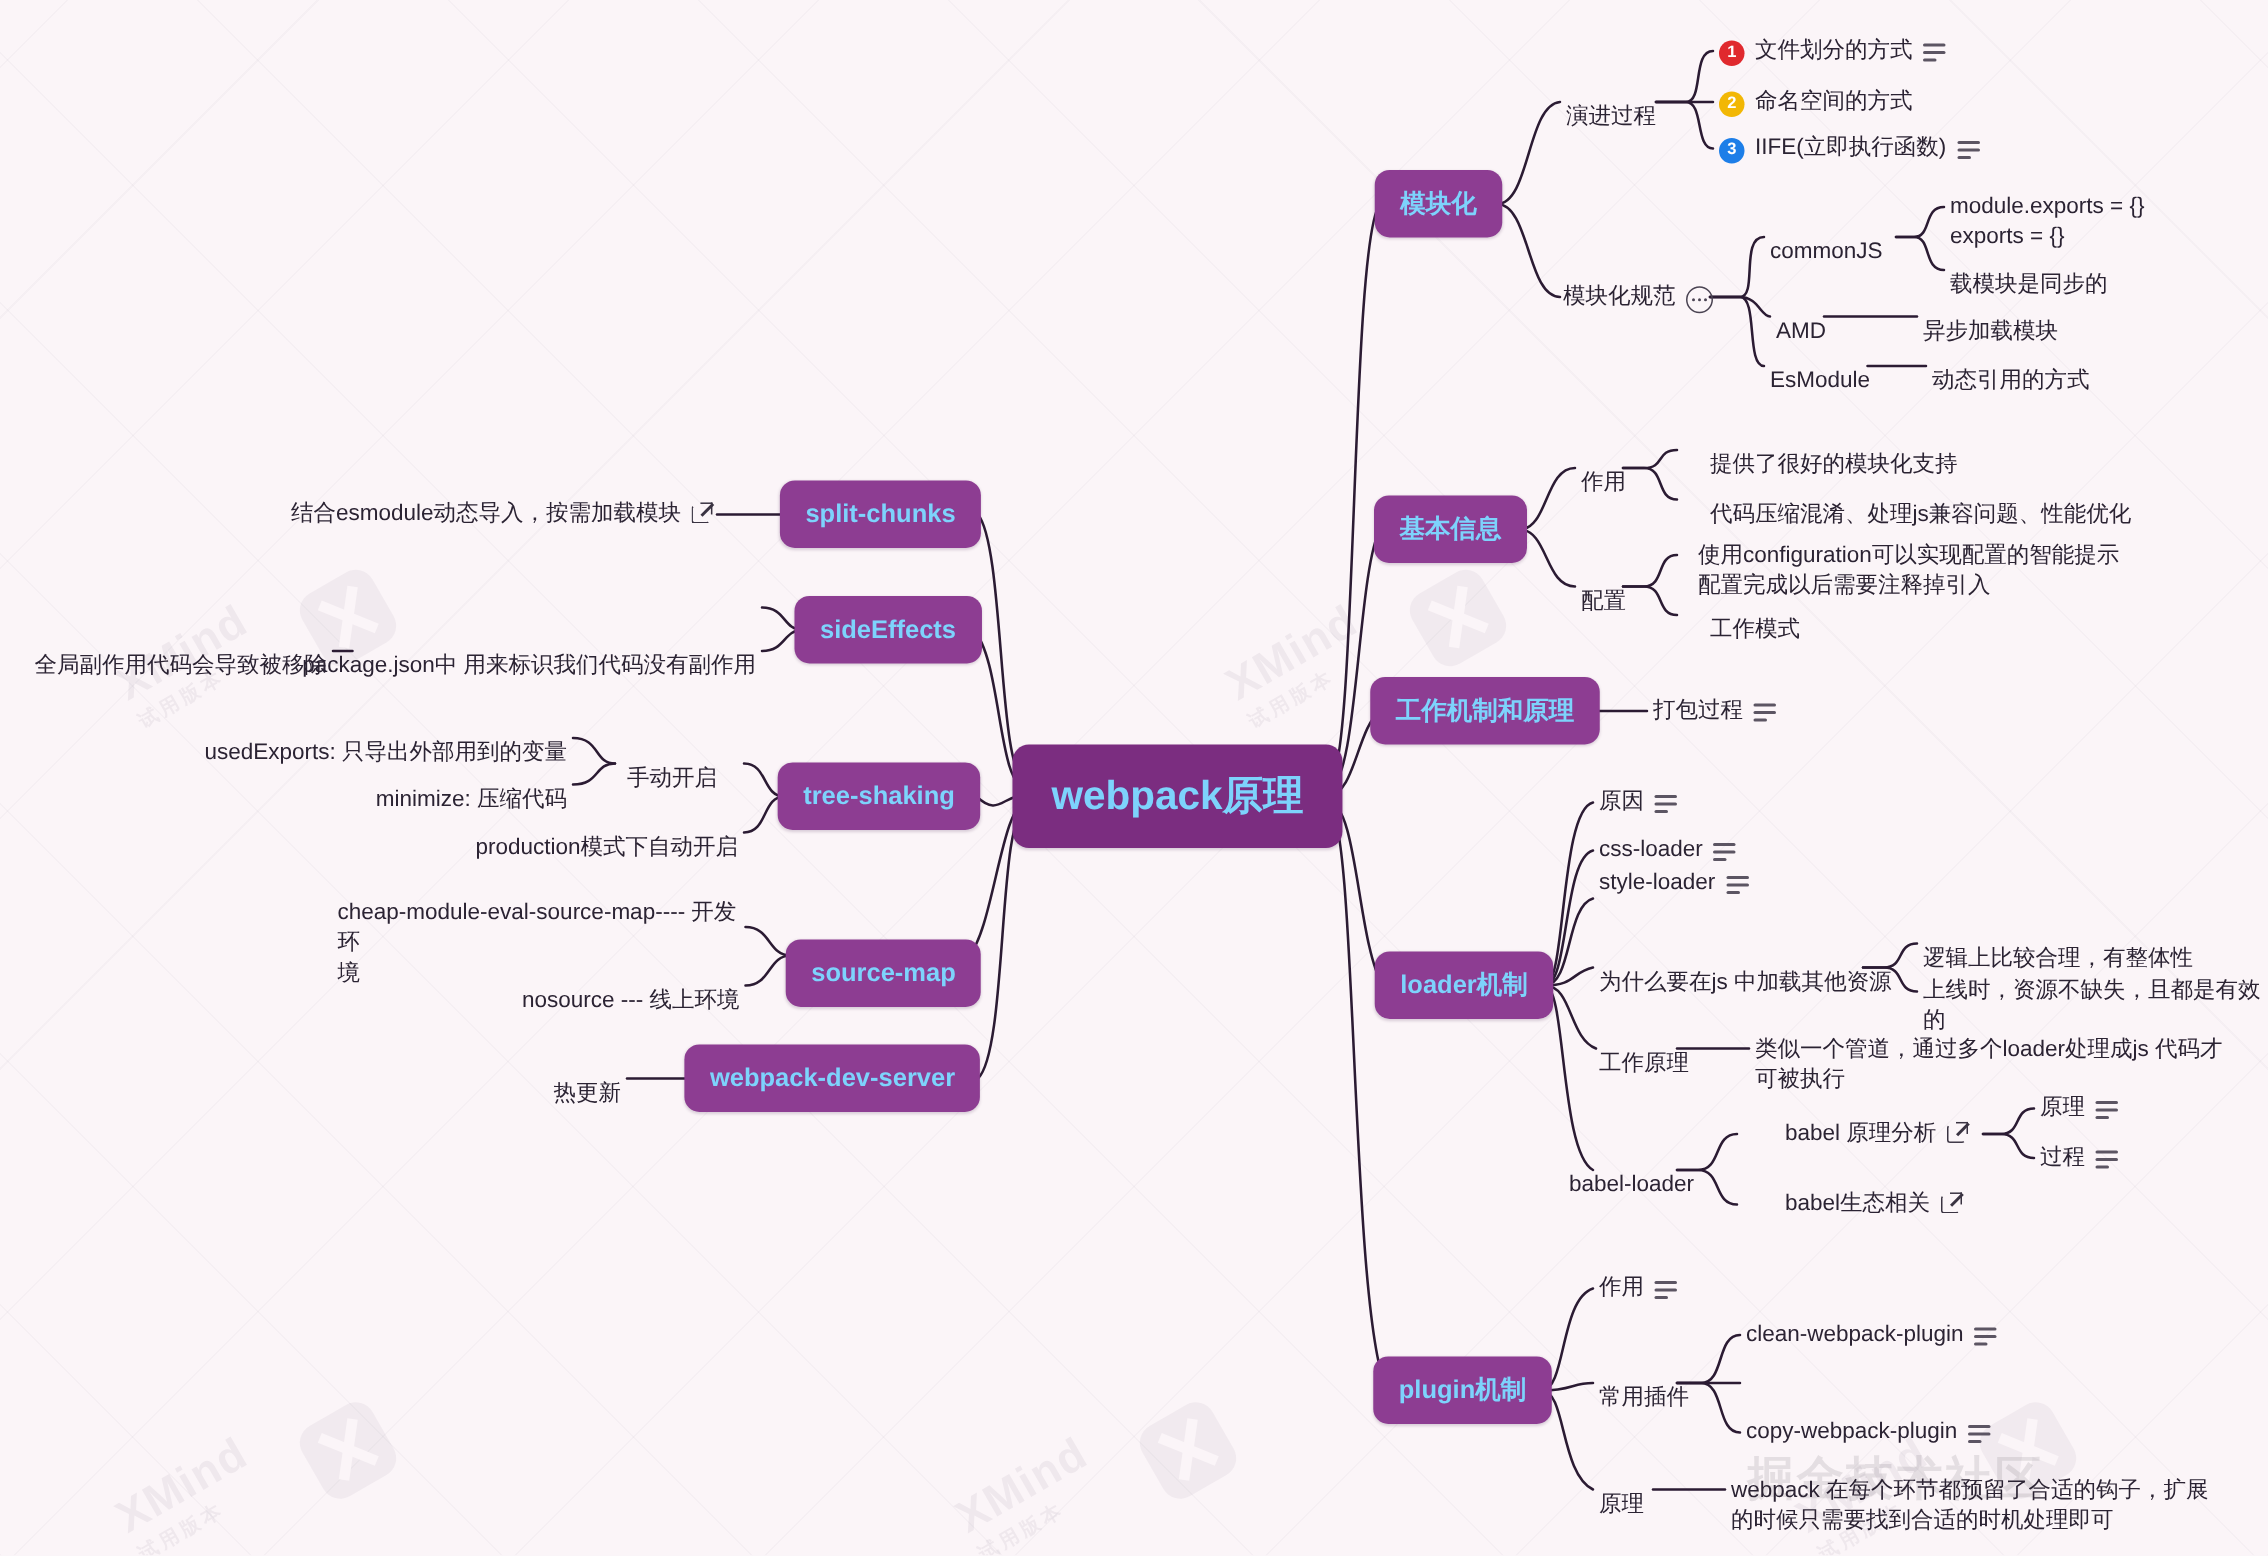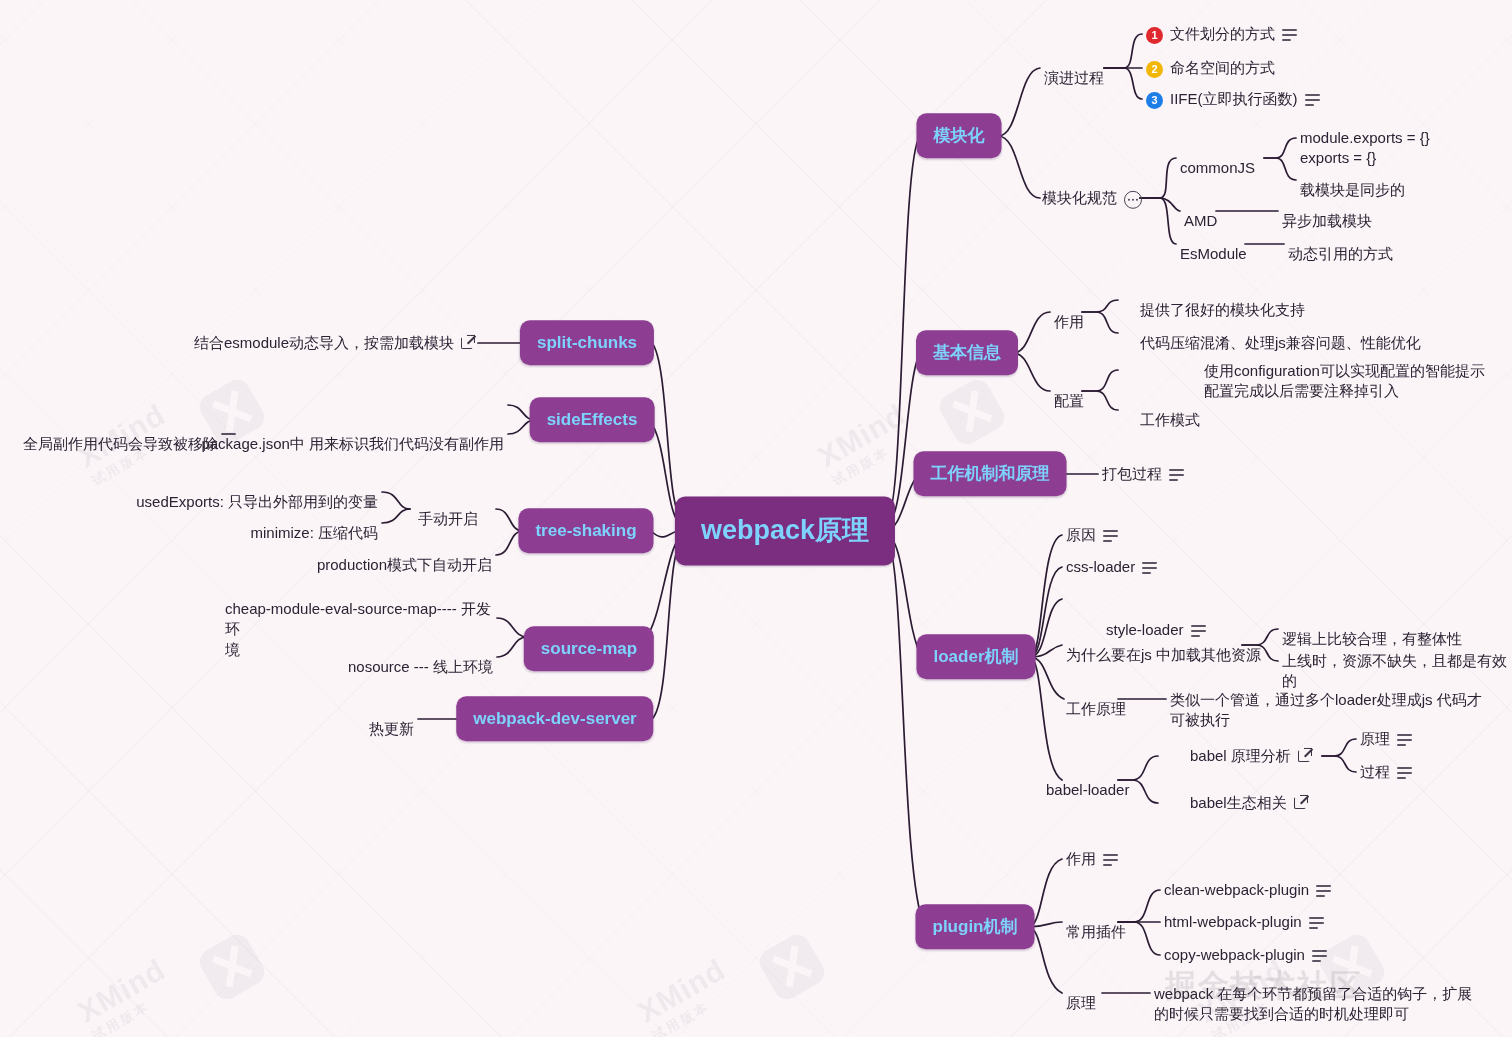--- a/index.html
+++ b/index.html
@@ -395,21 +395,21 @@
   <div class="node leaf anchor-l" style="left:1140px; top:300px;">
     <span class="txt">提供了很好的模块化支持</span>
   </div>
   <div class="node leaf anchor-l" style="left:1140px; top:333px;">
     <span class="txt">代码压缩混淆、处理js兼容问题、性能优化</span>
   </div>
 
   <div class="node leaf anchor-l" style="left:1054px; top:391px;">
     <span class="txt">配置</span>
   </div>
-  <div class="node leaf anchor-l" style="left:1204px; top:371px;">
+  <div class="node leaf anchor-l" style="left:1132px; top:371px;">
     <span class="txt">使用configuration可以实现配置的智能提示
 配置完成以后需要注释掉引入</span>
   </div>
   <div class="node leaf anchor-l" style="left:1140px; top:410px;">
     <span class="txt">工作模式</span>
   </div>
 
   <div class="node topic main-topic" style="left:990px; top:474px;">
     <span>工作机制和原理</span>
   </div>
@@ -429,21 +429,21 @@
       <span class="txt">原因</span>
       <span class="note-icon"><i></i><i></i><i></i></span>
     </div>
   </div>
   <div class="node leaf anchor-l" style="left:1066px; top:567px;">
     <div class="row">
       <span class="txt">css-loader</span>
       <span class="note-icon"><i></i><i></i><i></i></span>
     </div>
   </div>
-  <div class="node leaf anchor-l" style="left:1066px; top:630px;margin-left:40px;">
+  <div class="node leaf anchor-l" style="left:1066px; top:589px;">
     <div class="row">
       <span class="txt">style-loader</span>
       <span class="note-icon"><i></i><i></i><i></i></span>
     </div>
   </div>
 
   <div class="node leaf anchor-l" style="left:1066px; top:645px;">
     <span class="txt">为什么要在js 中加载其他资源</span>
   </div>
   <div class="node leaf anchor-l" style="left:1282px; top:629px;">
@@ -502,26 +502,20 @@
 
   <div class="node leaf anchor-l" style="left:1066px; top:922px;">
     <span class="txt">常用插件</span>
   </div>
   <div class="node leaf anchor-l" style="left:1164px; top:890px;">
     <div class="row">
       <span class="txt">clean-webpack-plugin</span>
       <span class="note-icon"><i></i><i></i><i></i></span>
     </div>
   </div>
-  <div class="node leaf anchor-l" style="left:1164px; top:922px;">
-    <div class="row">
-      <span class="txt">html-webpack-plugin</span>
-      <span class="note-icon"><i></i><i></i><i></i></span>
-    </div>
-  </div>
   <div class="node leaf anchor-l" style="left:1164px; top:955px;">
     <div class="row">
       <span class="txt">copy-webpack-plugin</span>
       <span class="note-icon"><i></i><i></i><i></i></span>
     </div>
   </div>
 
   <div class="node leaf anchor-l" style="left:1066px; top:993px;">
     <span class="txt">原理</span>
   </div>

